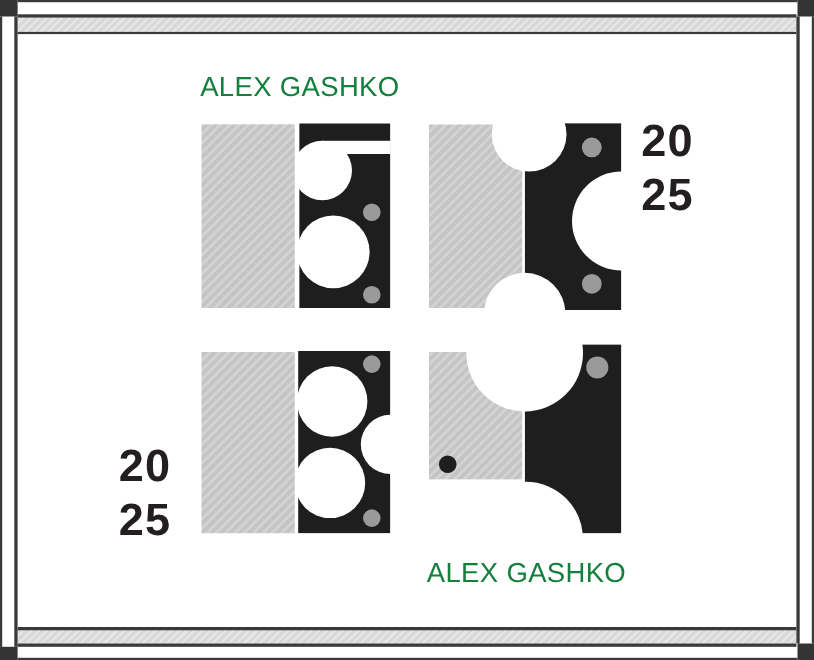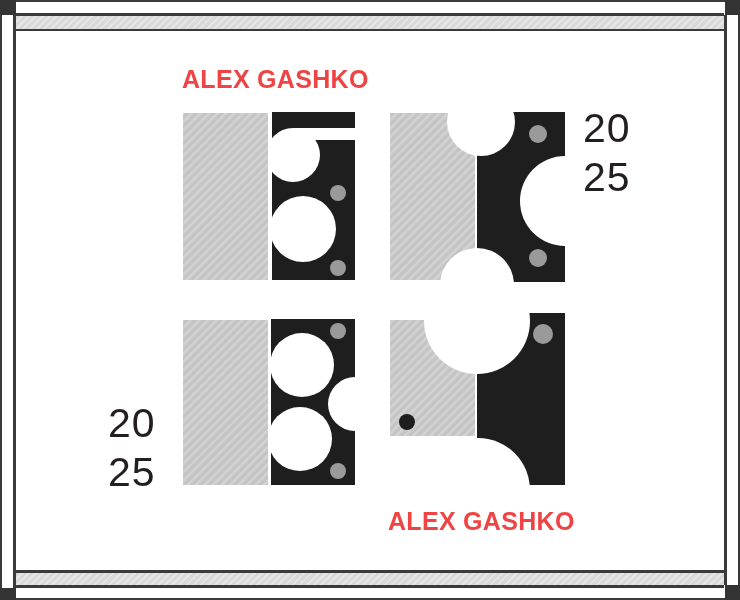--- a/index.html
+++ b/index.html
@@ -22,27 +22,27 @@
     position:absolute;left:16px;width:708px;box-sizing:border-box;
     background:repeating-linear-gradient(135deg,#d9d9d9 0 3px,#e6e6e6 3px 5px);
   }
   .band-top{top:13px;height:18px;border-top:3px solid #3a3a3a;border-bottom:2px solid #3a3a3a;}
   .band-bottom{top:570px;height:18px;border-top:3px solid #3a3a3a;border-bottom:3px solid #3a3a3a;}
   .innerline{position:absolute;background:#3a3a3a;}
   .innerline-left{left:13px;top:15px;width:3px;height:573px;}
   .innerline-right{left:724px;top:15px;width:3px;height:570px;}
   
   .artist{
-    position:absolute;font-weight:700;font-size:25px;line-height:1;
-    letter-spacing:0.3px;color:#ef4444;white-space:nowrap;
+    position:absolute;font-weight:400;font-size:25px;line-height:1;
+    letter-spacing:0.3px;color:#15803d;white-space:nowrap;
   }
   .artist-top{left:182px;top:67px;}
   .artist-bottom{left:388px;top:509px;}
   .year{
-    position:absolute;font-weight:400;font-size:41px;line-height:49px;
+    position:absolute;font-weight:700;font-size:41px;line-height:49px;
     letter-spacing:1px;color:#231f20;text-align:left;
   }
   .year-top-right{left:583px;top:104px;}
   .year-bottom-left{left:108px;top:399px;}
   .year span{display:block;}
   
   .fig{position:absolute;}
   .fig-tl{left:183px;top:112px;}
   .fig-tr{left:390px;top:110px;}
   .fig-bl{left:183px;top:318px;}

